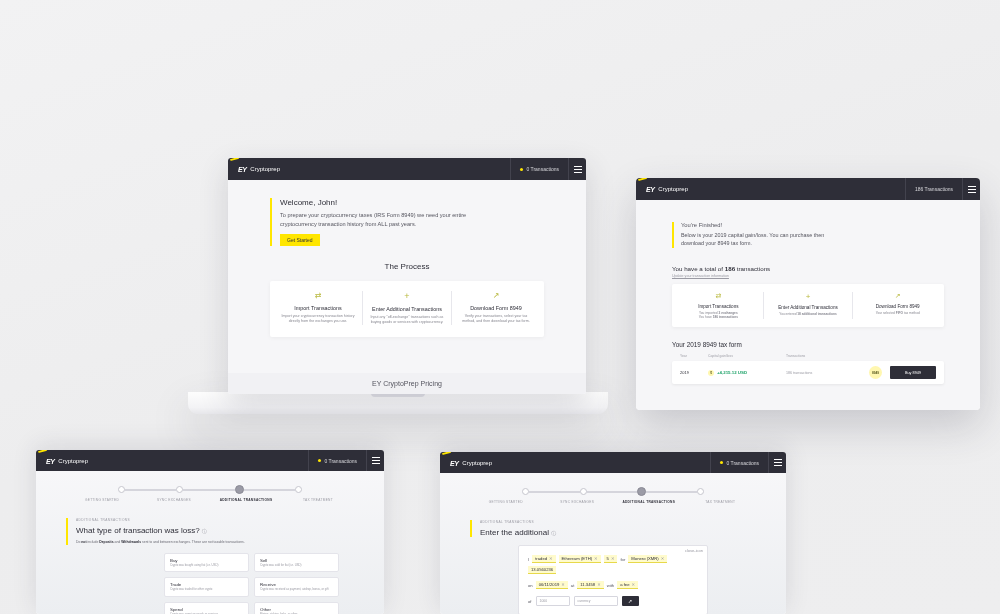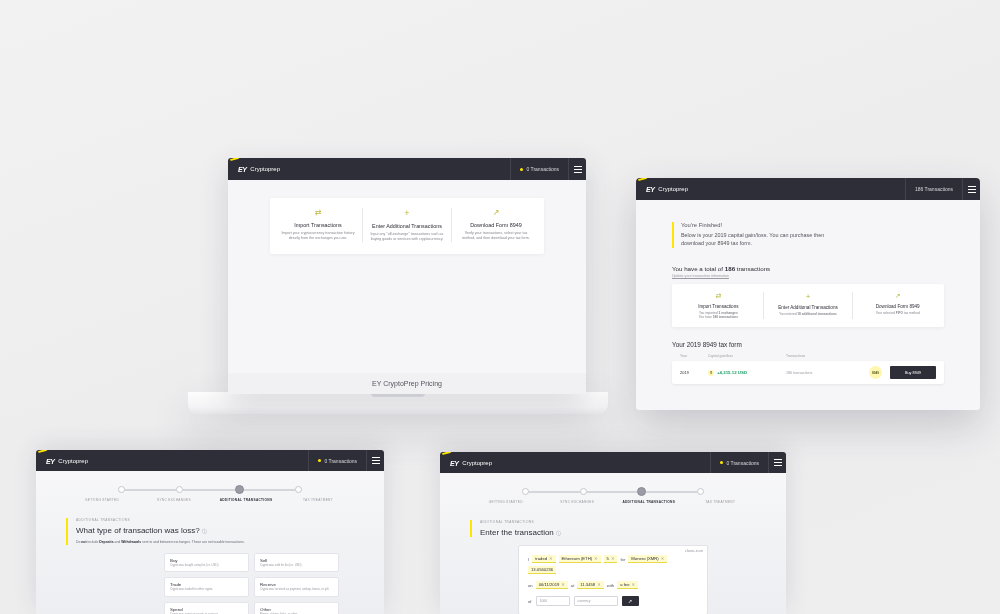--- a/index.html
+++ b/index.html
@@ -113,21 +113,27 @@
         </div>
         <div class="burger" style="width:18px; gap:2px;">
           <i style="width:8px;height:1px;"></i>
             <i style="width:8px;height:1px;"></i>
             <i style="width:8px;height:1px;"></i>
         </div>
       </div>
     </div>
 
     <div class="body-area" style="height:214px; padding:18px 42px 0;">
-
+      <div class="accent-block" style="padding-left:8px;">
+        <div class="head-line" style="font-size:8px; margin-bottom:4px;">Welcome, John!</div>
+        <div class="sub-line" style="font-size:5.6px; line-height:1.55; max-width:210px;">To prepare your cryptocurrency taxes (IRS Form 8949) we need your entire cryptocurrency transaction history from ALL past years.</div>
+        <div class="btn-yellow" style="font-size:5px; padding:3px 7px; margin-top:6px;">Get Started</div>
+      </div>
+
+      <div class="section-title" style="font-size:8px; margin:16px 0 10px;">The Process</div>
 
       <div class="cards" style="padding:10px 4px 12px; border-radius:2px; box-shadow:0 1px 4px rgba(0,0,0,.05);">
         <div class="card" style="padding:0 6px;">
           <div class="card-ico" style="font-size:8px; margin-bottom:5px;">⇄</div>
           <div class="card-t" style="font-size:5.4px; margin-bottom:3px;">Import Transactions</div>
           <div class="card-d" style="font-size:3.6px;">Import your cryptocurrency transaction history directly from the exchanges you use.</div>
         </div>
         <div class="divider-v"></div>
         <div class="card" style="padding:0 6px;">
           <div class="card-ico" style="font-size:9px; margin-bottom:5px;">+</div>
@@ -356,21 +362,21 @@
       <div class="steplabels" style="margin-top:4px; font-size:3.2px;">
         <div class="slabel" style="width:72px;">Getting Started</div>
         <div class="slabel" style="width:72px;">Sync Exchanges</div>
         <div class="slabel on" style="width:72px;">Additional Transactions</div>
         <div class="slabel" style="width:72px;">Tax Treatment</div>
       </div>
 
       <div class="accent-block" style="margin-top:16px; padding-left:8px;">
         <div class="eyebrow" style="font-size:3.2px; margin-bottom:4px;">Additional Transactions</div>
         <div class="q-title" style="font-size:8px;">
-          <span>Enter the transaction</span>
+          <span>Enter the additional</span>
           <span style="font-size:5px; color:#9a9aa3;">ⓘ</span>
         </div>
       </div>
 
       <div class="sform" style="margin-top:8px; margin-left:48px; width:190px; padding:9px 9px 8px; border-radius:2px;">
         <span class="closeX" style="top:2px; right:4px; font-size:4px;">close-icon</span>
 
         <div class="srow" style="font-size:4.2px; gap:3px;">
           <span class="stxt">I</span>
           <span class="tok" style="padding:1px 3px;">

